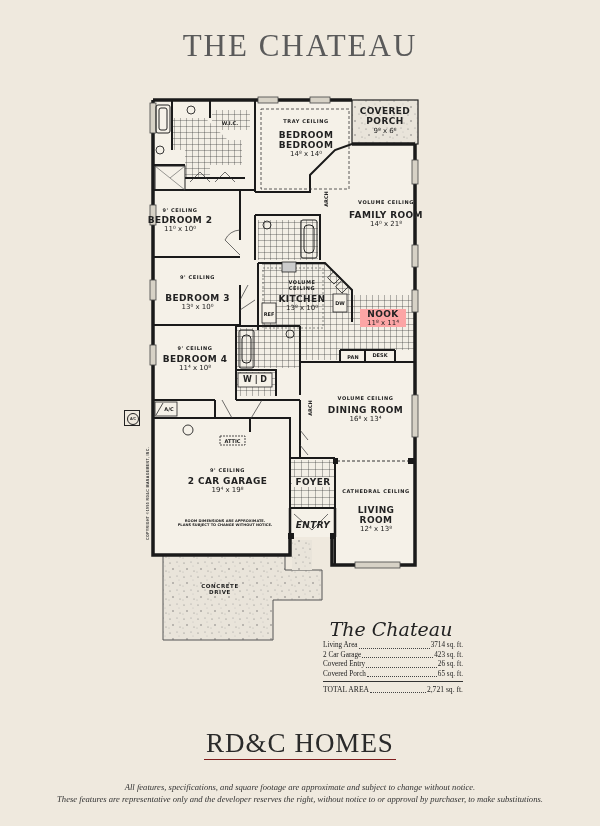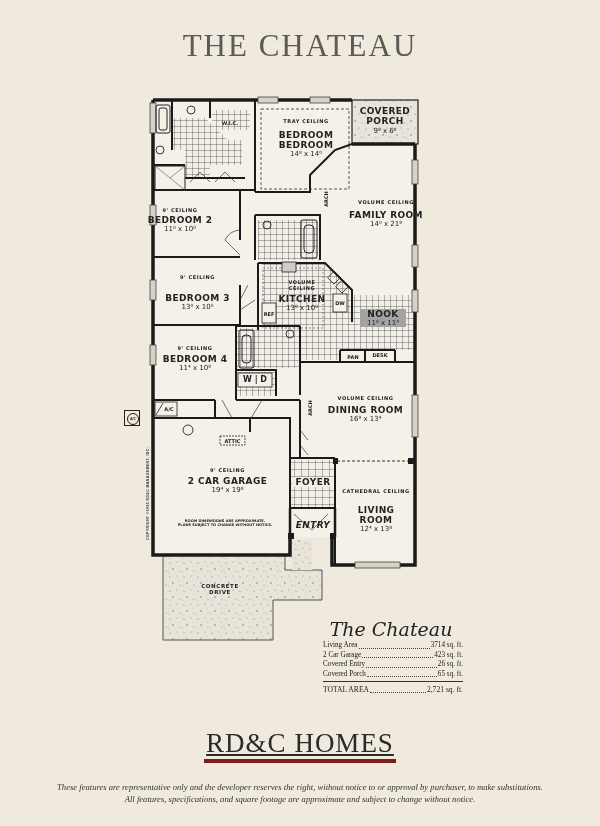--- a/index.html
+++ b/index.html
@@ -38,21 +38,21 @@
   .summary .row { display: flex; font-size: 7.2px; line-height: 9.5px; }
   .summary .row .lbl { white-space: nowrap; text-align: center; }
   .summary .row .dots { flex: 1; border-bottom: 1px dotted #444; margin: 0 1px 2px 1px; }
   .summary .row .val { white-space: nowrap; }
   .summary .rule { border-top: 1px solid #333; margin: 2px 0 3px 0; }
   .summary .row.total { font-size: 7.6px; font-family: Liberation Serif, serif; }
   .brand {
     position: absolute; left: 0; top: 728px; width: 600px; text-align: center;
     font-family: "Liberation Serif", serif; font-size: 27px; letter-spacing: 1px; color: #2a2a2a;
   }
-  .brand span { border-bottom: 4px solid #7f1d1d; padding: 0 2px 1px 2px; text-decoration: underline; }
+  .brand span { border-bottom: 1px solid #7f1d1d; padding: 0 2px 1px 2px; }
   .disclaimer {
     position: absolute; left: 0; top: 781px; width: 600px; text-align: center;
     font-family: "Liberation Serif", serif; font-style: italic; font-size: 8.6px;
     line-height: 12px; color: #333;
   }
   .copyright {
     position: absolute; left: 146px; top: 540px; transform: rotate(-90deg); transform-origin: left top;
     font-size: 3.5px; font-weight: bold; letter-spacing: 0.4px; color: #333; white-space: nowrap;
   }
   .ac-ext {
@@ -273,21 +273,21 @@
   <span class="dim">13⁰ x 10⁰</span>
 </div>
 
 <div class="room-label" style="left:272px;top:280px;width:60px;">
   <span class="ceil">VOLUME</span>
   <span class="ceil">CEILING</span>
   <span class="name" style="margin-top:2px">KITCHEN</span>
   <span class="dim">13⁸ x 10⁰</span>
 </div>
 
-<div class="room-label" style="left:360px;top:309px;width:46px;background:#a3a3a3;">
+<div class="room-label" style="left:360px;top:309px;width:46px;background:#fca5a5;">
   <span class="name">NOOK</span>
   <span class="dim">11⁸ x 11⁴</span>
 </div>
 
 <div class="room-label" style="left:155px;top:346px;width:80px;">
   <span class="ceil">9' CEILING</span>
   <span class="name" style="margin-top:2px">BEDROOM 4</span>
   <span class="dim">11⁴ x 10⁸</span>
 </div>
 
@@ -363,15 +363,15 @@
   <div class="rule"></div>
   <div class="row total">
     <span class="lbl">TOTAL AREA</span>
       <span class="dots"></span>
       <span class="val">2,721 sq. ft.</span>
   </div>
 </div>
 
 <div class="brand"><span>RD&amp;C HOMES</span></div>
 <div class="disclaimer">
+  <div>All features, specifications, and square footage are approximate and subject to change without notice.</div>
   <div>These features are representative only and the developer reserves the right, without notice to or approval by purchaser, to make substitutions.</div>
-  <div>All features, specifications, and square footage are approximate and subject to change without notice.</div>
 </div>
 
 </body></html>

